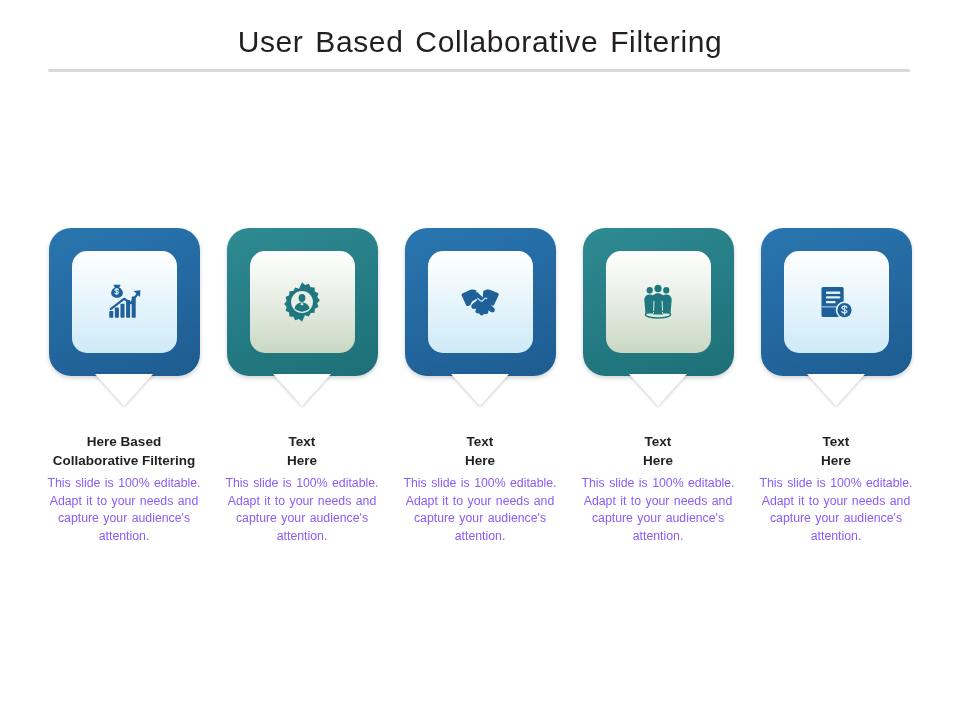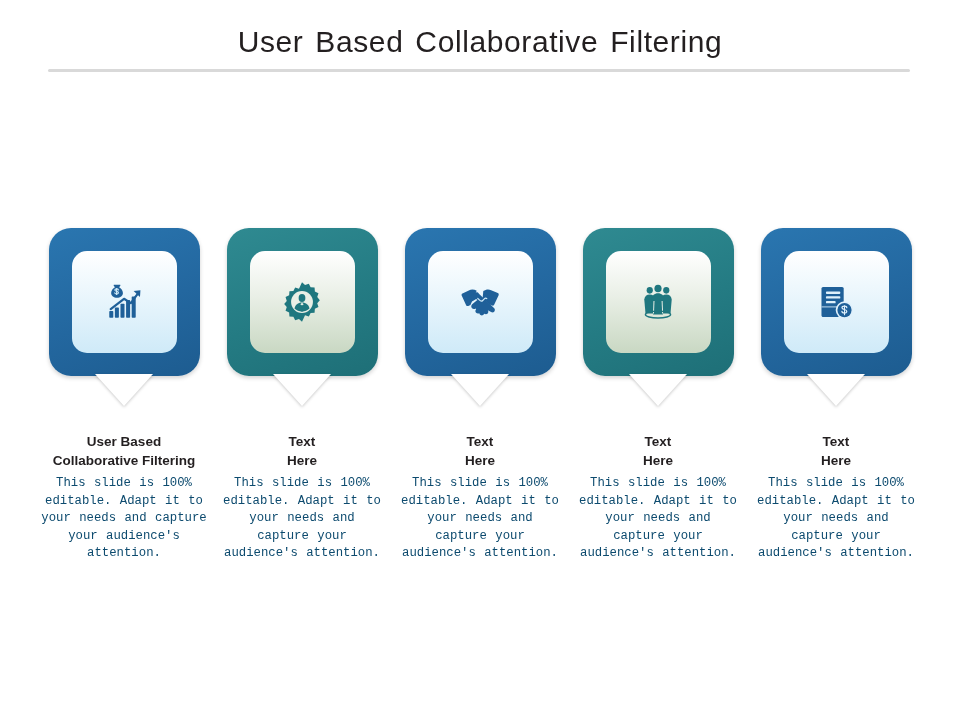--- a/index.html
+++ b/index.html
@@ -113,25 +113,24 @@
     font-size: 13.5px;
     font-weight: bold;
     color: #231f20;
     line-height: 1.42;
     margin: 0 0 5px 0;
     white-space: pre-line;
   }
   .card-body {
     font-size: 12.3px;
     font-weight: 400;
-    color: #0c4a6e;
+    color: #8b5cf6;
     line-height: 1.42;
     margin: 0;
     word-spacing: 1px;
-    font-family: Liberation Mono, monospace;
   }
   .card-col.wide .text-block { width: 176px; }
 </style>
 </head>
 <body>
 
 <div>
 
   <div class="slide-title">User Based Collaborative Filtering</div>
 
@@ -154,21 +153,21 @@
               <rect x="34.9" y="29.2" width="5.6" height="24.8" rx="1"></rect>
               <rect x="42.7" y="24.2" width="5.6" height="29.8" rx="1"></rect>
               <path d="M13.5 41.8 L32 27.5 L41.5 33.5 L52.5 18.5" fill="none" stroke="#1f6099" stroke-width="3.1" stroke-linecap="round" stroke-linejoin="round"></path>
               <path d="M45.4 16.6 L54.9 15.6 L54.2 25.2 Z"></path>
             </g>
           </svg>
         </div>
         <div class="pin-tail"></div>
       </div>
       <div class="text-block">
-        <p class="card-heading">User Based
+        <p class="card-heading">Here Based
 Collaborative Filtering</p>
         <p class="card-body">This slide is 100% editable. Adapt it to your needs and capture your audience's attention.</p>
       </div>
     </div>
 
     <div class="card-col">
       <div class="pin c-teal">
         <div class="pin-body"></div>
         <div class="pin-inner">
           <svg class="pin-icon" viewBox="0 0 64 64">

